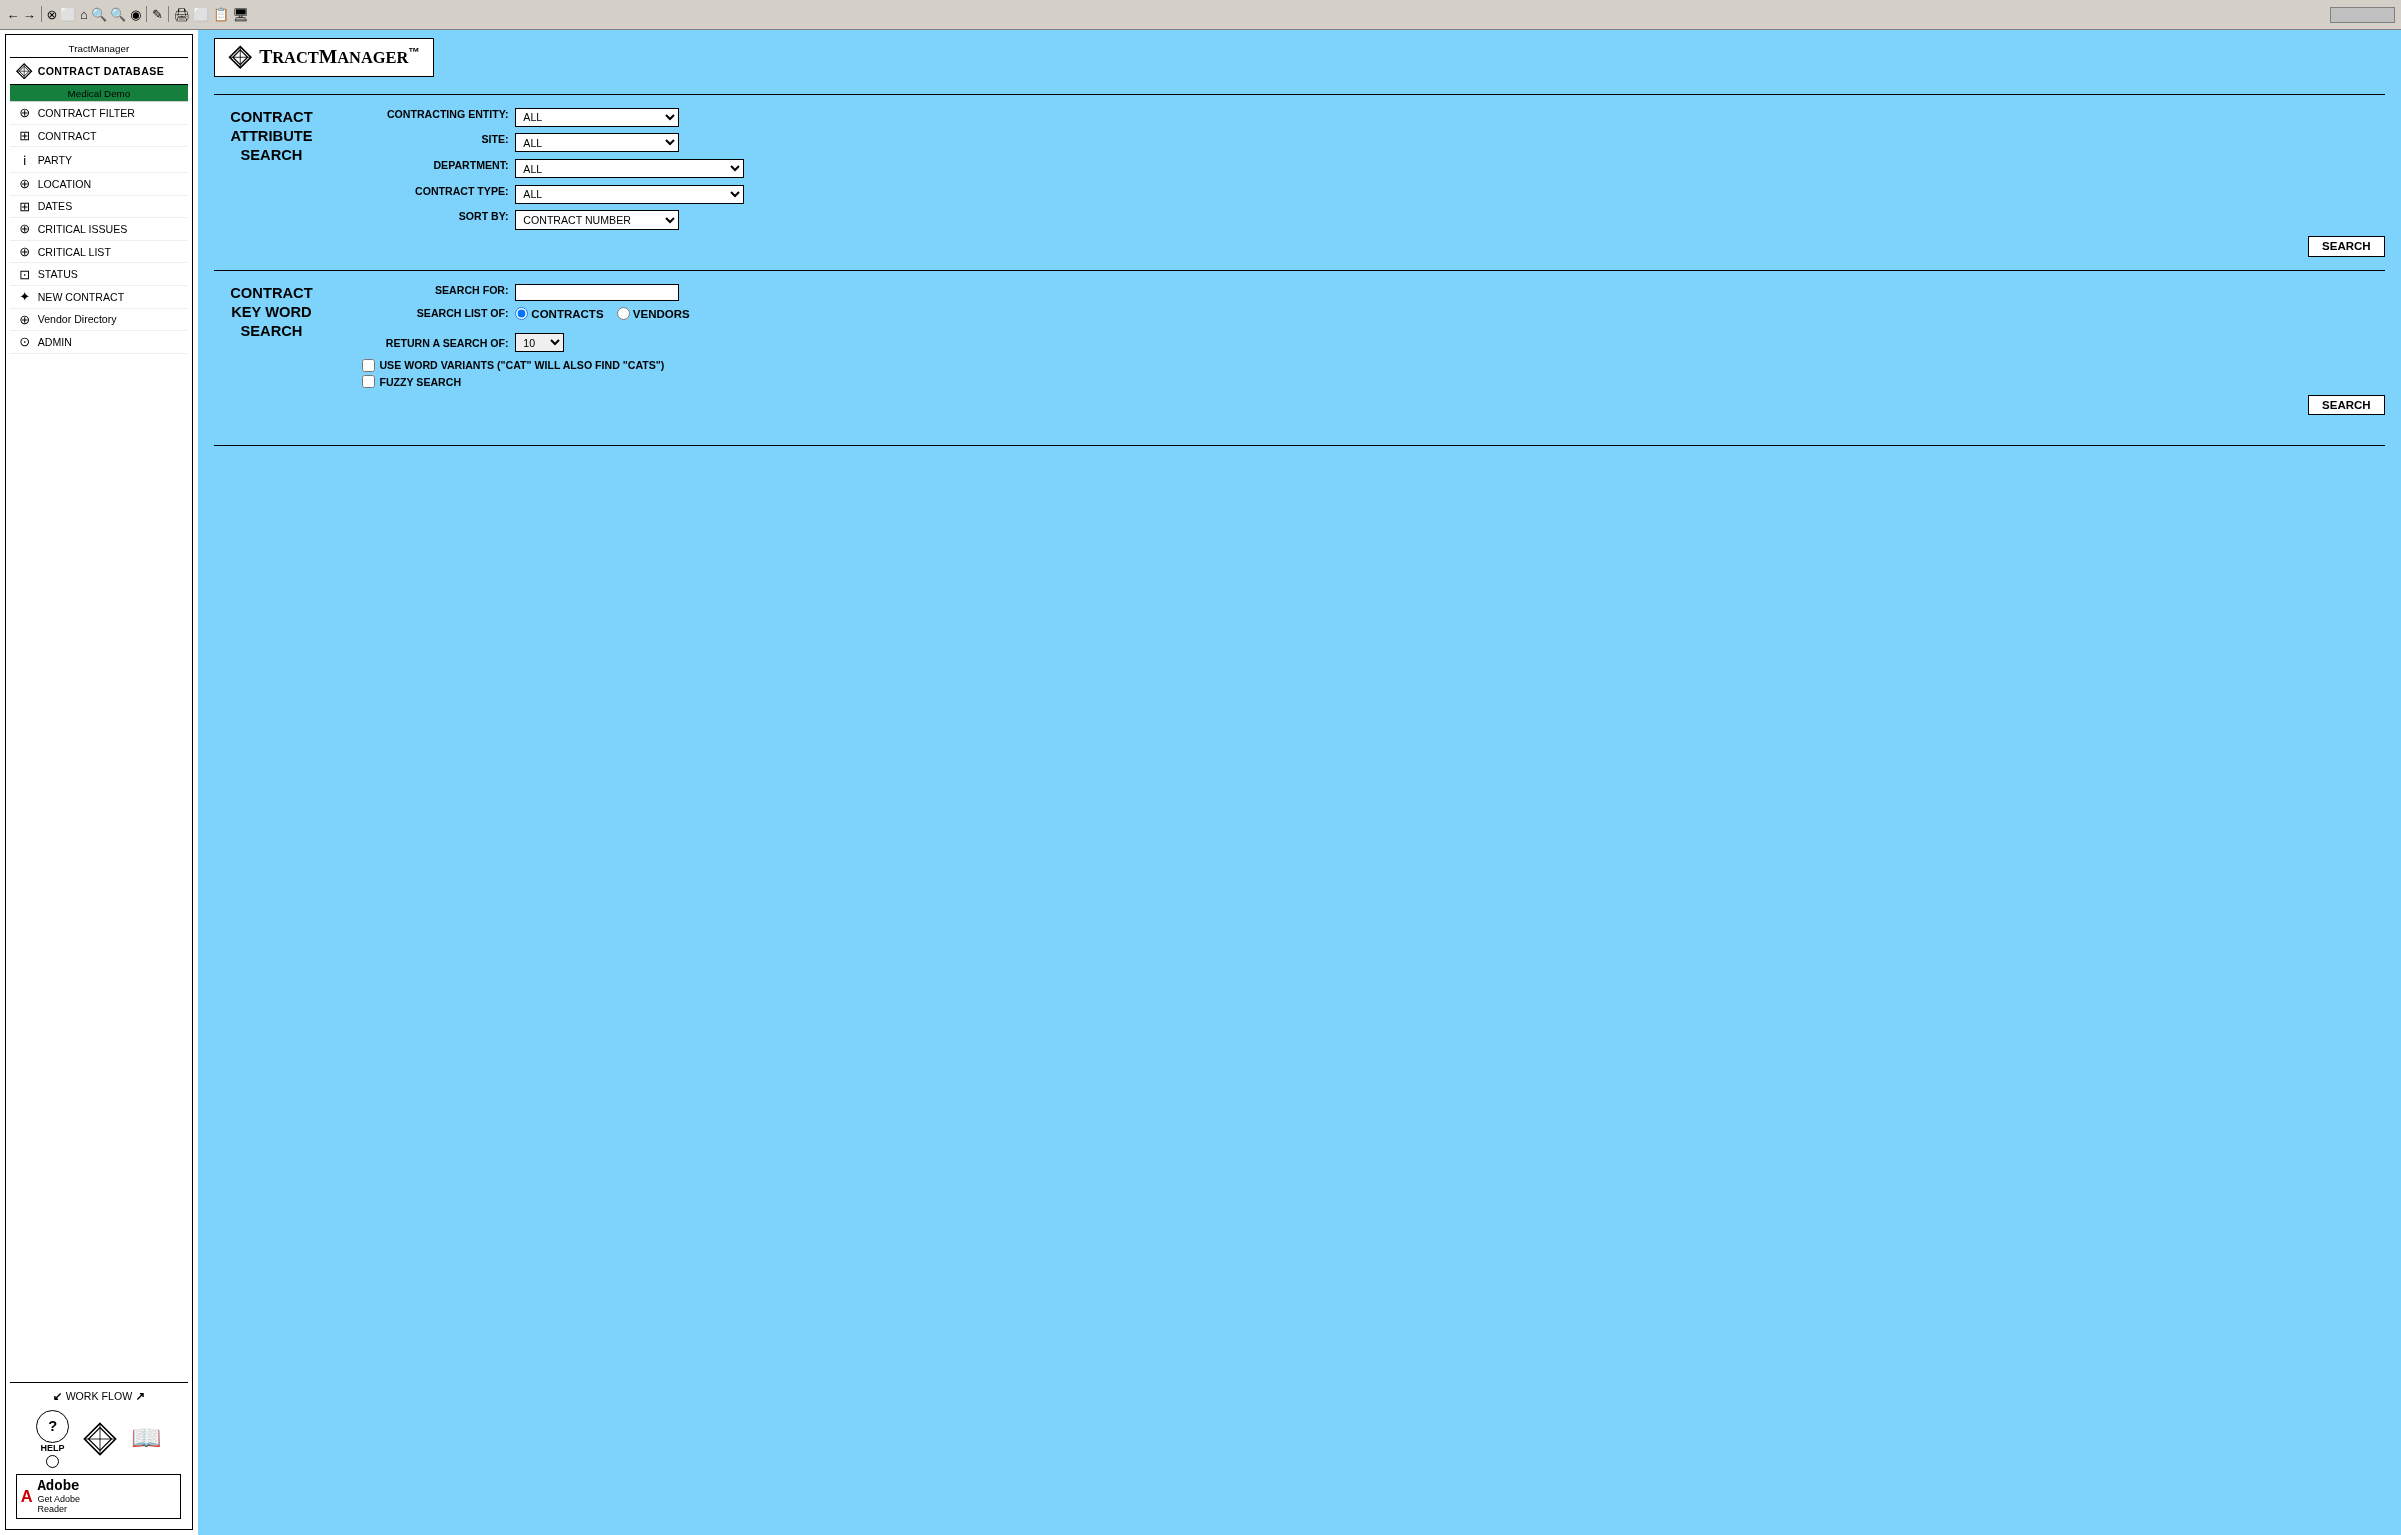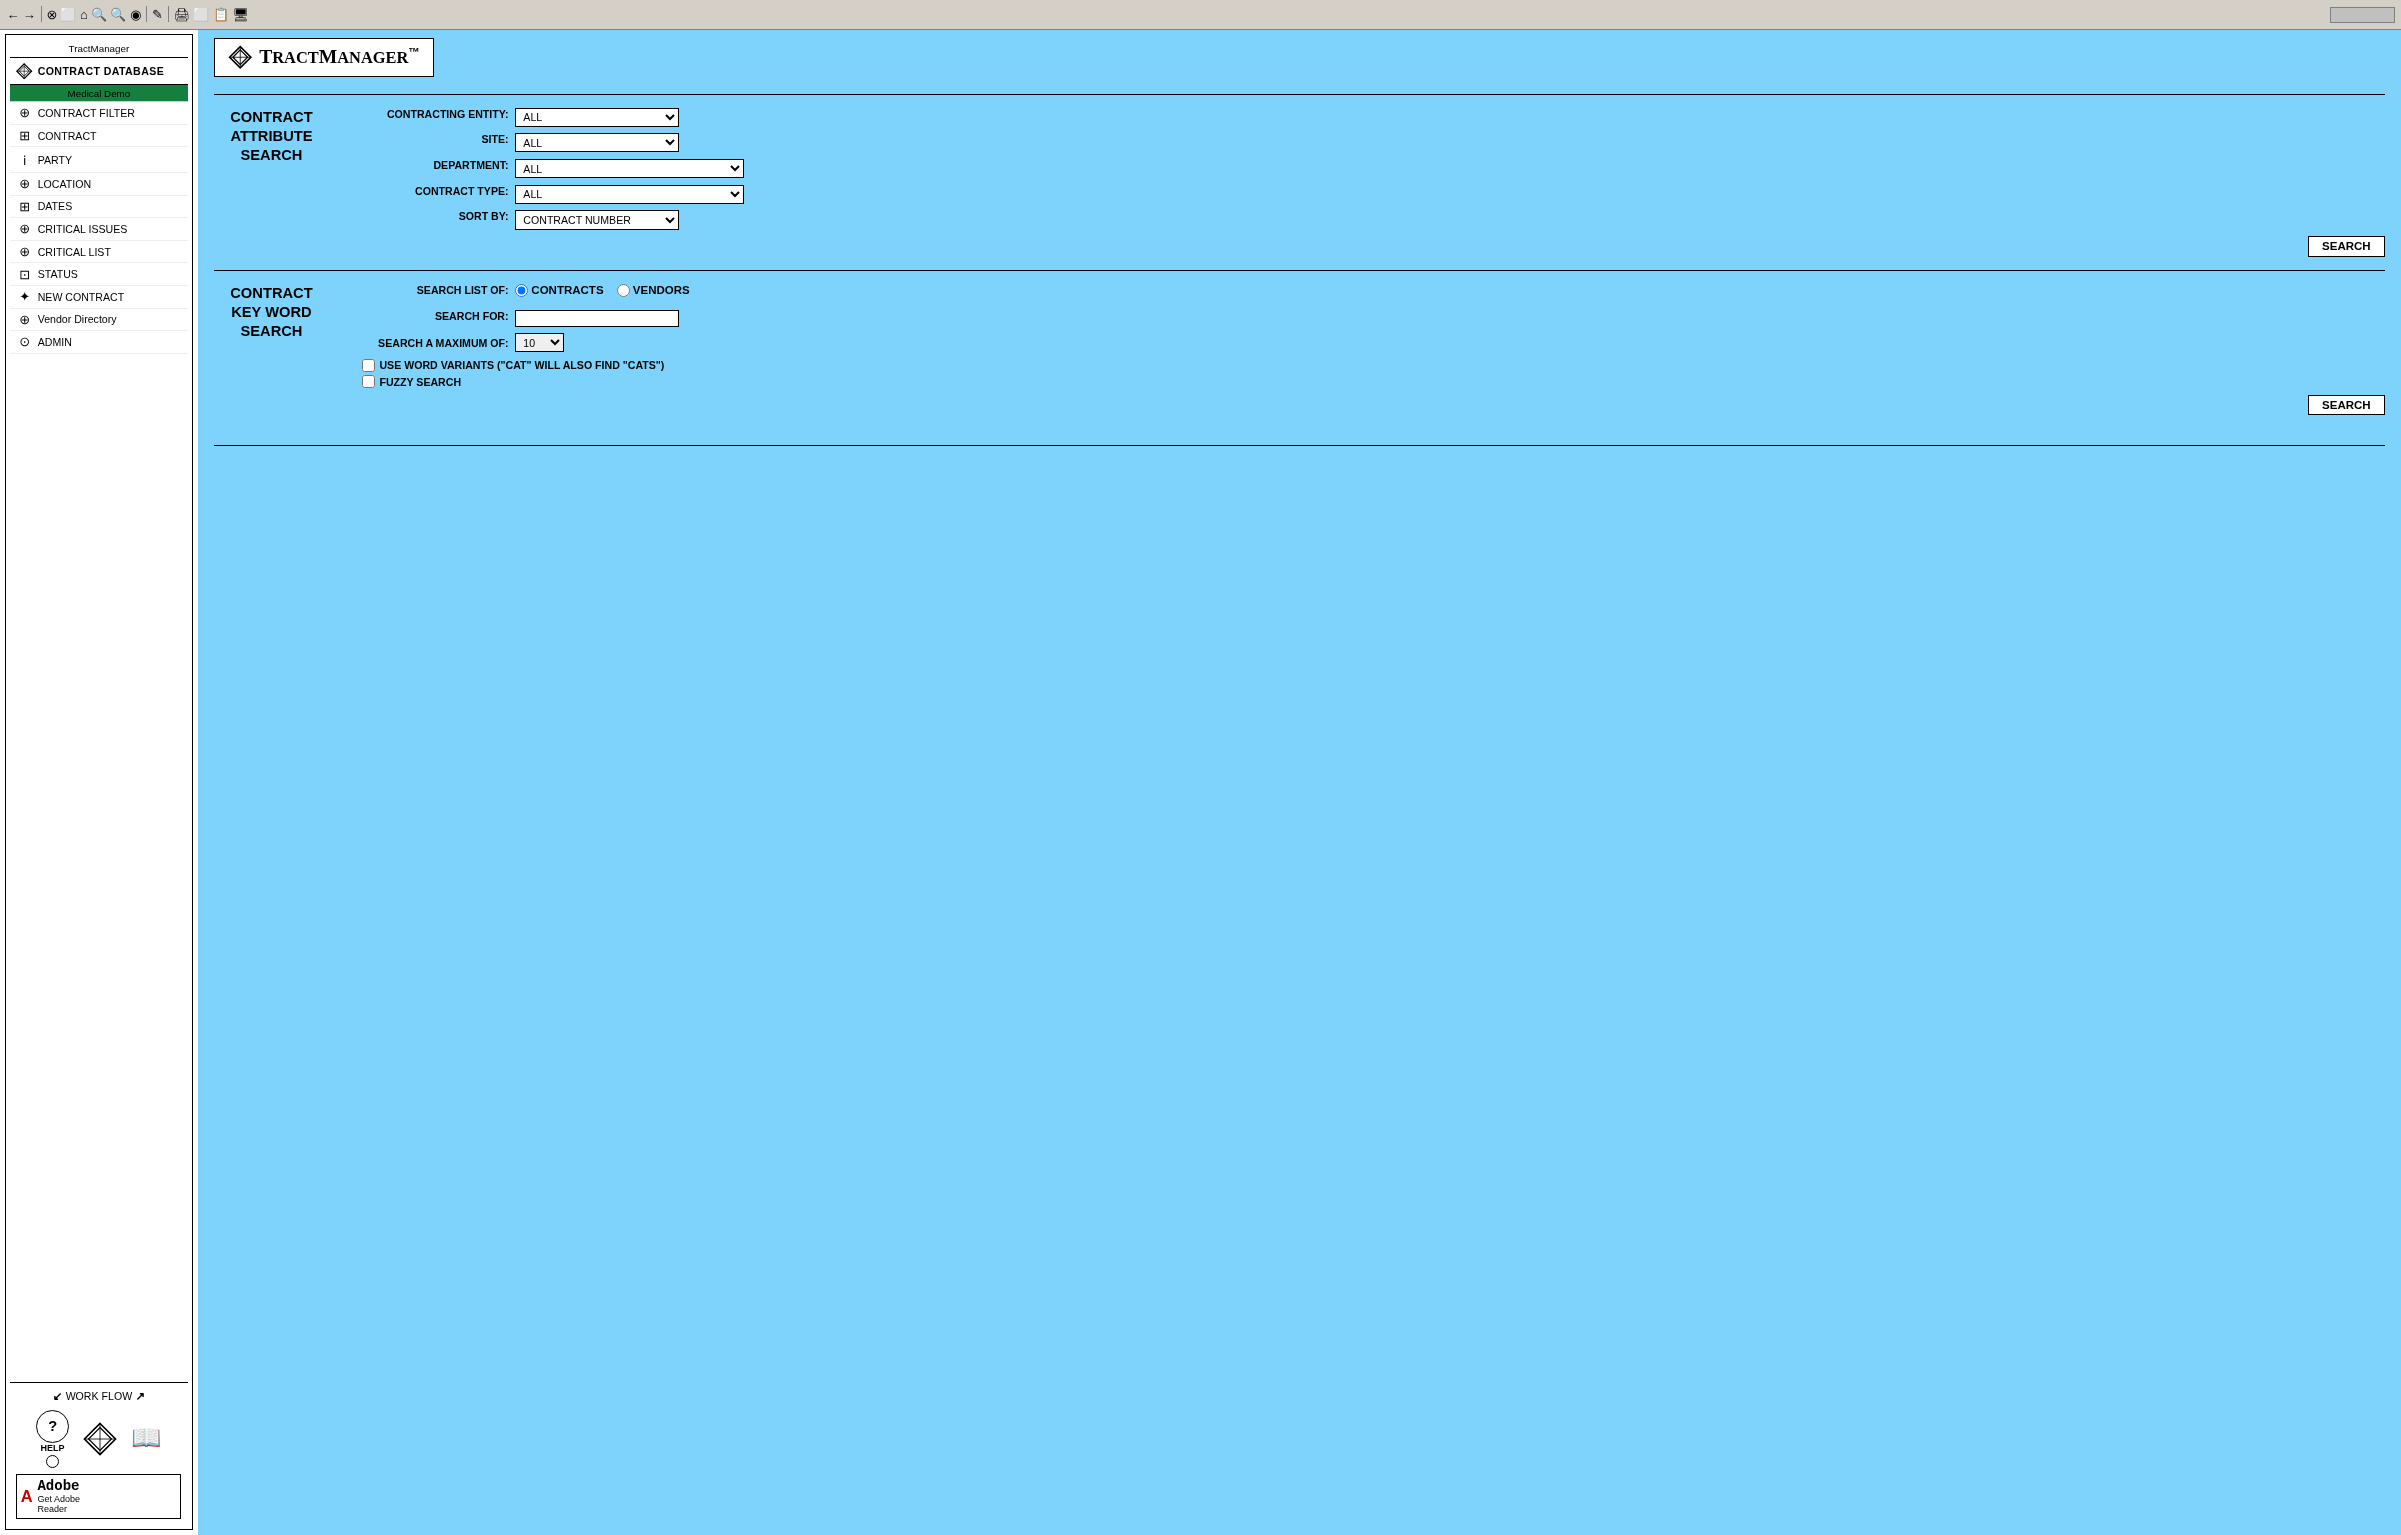--- a/index.html
+++ b/index.html
@@ -491,38 +491,38 @@
 
     <div class="keyword-section">
       <div class="section-layout">
         <div class="section-title-block">
           <div>CONTRACT</div>
           <div>KEY WORD</div>
           <div>SEARCH</div>
         </div>
         <div class="section-form">
           <div class="form-row">
+            <span class="form-label">SEARCH FOR:</span>
+            <input type="text" class="form-control" style="min-width: 164px;" value="">
+          </div>
+          <div class="form-row">
             <span class="form-label">SEARCH LIST OF:</span>
             <div class="radio-group">
               <label class="radio-label">
                 <input type="radio" name="search_list" value="contracts" checked="" style="">
                 <span>CONTRACTS</span>
               </label>
               <label class="radio-label">
                 <input type="radio" name="search_list" value="vendors" style="">
                 <span>VENDORS</span>
               </label>
             </div>
           </div>
-          <div class="form-row">
-            <span class="form-label">SEARCH FOR:</span>
-            <input type="text" class="form-control" style="min-width: 164px;" value="">
-          </div>
           <div class="return-max-row">
-            <span class="form-label">SEARCH A MAXIMUM OF:</span>
+            <span class="form-label">RETURN A SEARCH OF:</span>
             <select class="return-max-select">
               <option>10</option>
               <option>20</option>
               <option>50</option>
               <option>100</option>
             </select>
           </div>
           <div class="options-block">
             <div class="checkbox-row">
               <input type="checkbox" style="">

